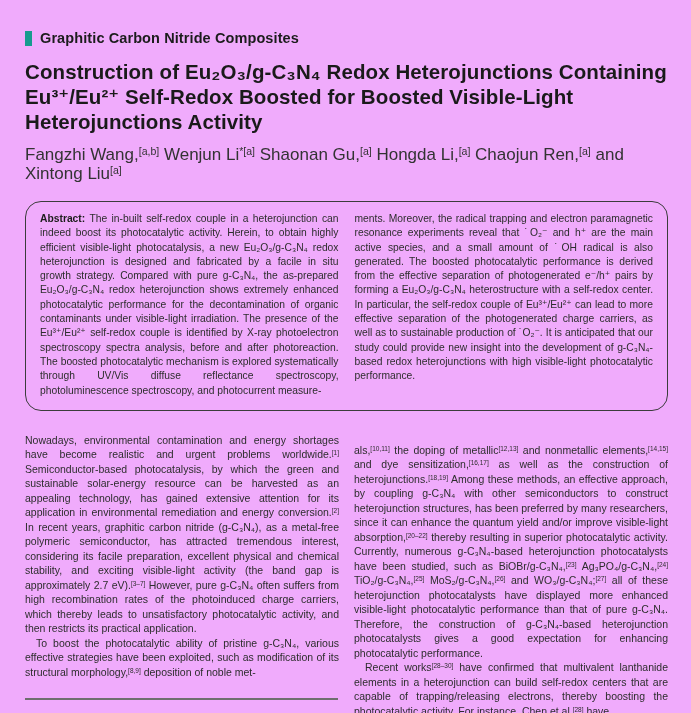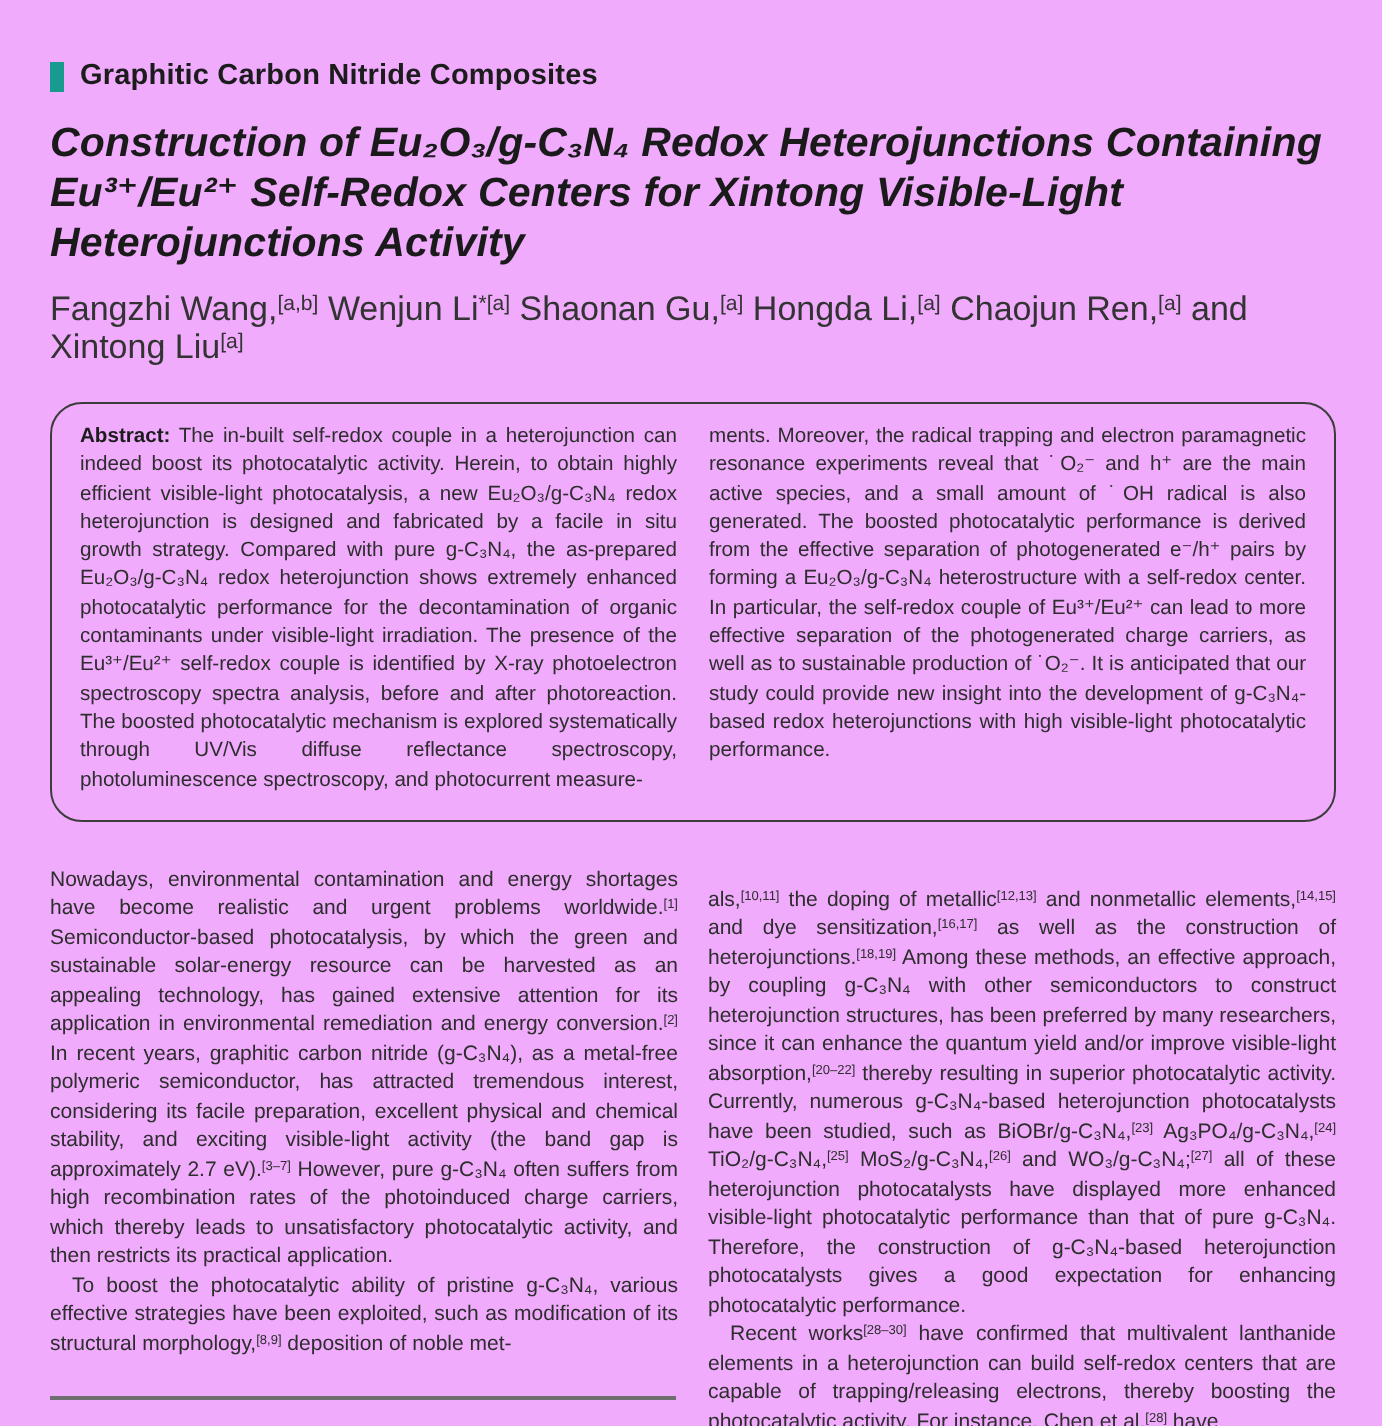--- a/index.html
+++ b/index.html
@@ -14,21 +14,21 @@
   }
   .content { position:absolute; left:25px; top:0; width:643px; }
 
   
   .kicker { display:flex; align-items:center; gap:8px; margin-top:30px; }
   .kicker-bar { display:inline-block; width:7px; height:15px; background:#179b8e; }
   .kicker-label { font-weight:bold; font-size:14.5px; color:#1c1c1c; letter-spacing:0.1px; }
 
   
   .title { margin:13px 0 0 0; font-size:20.5px; font-weight:bold; color:#1a1a1a; line-height:25px; letter-spacing:0.1px; }
-  .title-line { display:block;font-style:italic; }
+  .title-line { display:block; }
 
   
   .authors { margin-top:11px; font-size:17px; line-height:19px; color:#333333; }
   .authors sup { font-size:0.62em; position:relative; top:-0.45em; }
 
   
   .abstract-box {
     margin-top:18px;
     border:1.4px solid #3c3c3c;
     border-radius:16px;
@@ -62,21 +62,21 @@
 <div class="page">
   <div class="content">
 
     <div class="kicker">
       <span class="kicker-bar" style="background: rgb(23, 155, 142);"></span>
       <span class="kicker-label">Graphitic Carbon Nitride Composites</span>
     </div>
 
     <h1 class="title">
       <span class="title-line">Construction of Eu₂O₃/g-C₃N₄ Redox Heterojunctions Containing</span>
-      <span class="title-line">Eu³⁺/Eu²⁺ Self-Redox Centers for Xintong Visible-Light</span>
+      <span class="title-line">Eu³⁺/Eu²⁺ Self-Redox Boosted for Boosted Visible-Light</span>
       <span class="title-line">Heterojunctions Activity</span>
     </h1>
 
     <div class="authors">
       <div>Fangzhi Wang,<sup>[a,b]</sup> Wenjun Li<sup>*[a]</sup> Shaonan Gu,<sup>[a]</sup> Hongda Li,<sup>[a]</sup> Chaojun Ren,<sup>[a]</sup> and</div>
       <div>Xintong Liu<sup>[a]</sup></div>
     </div>
 
     <section class="abstract-box">
       <div class="abstract-col">

